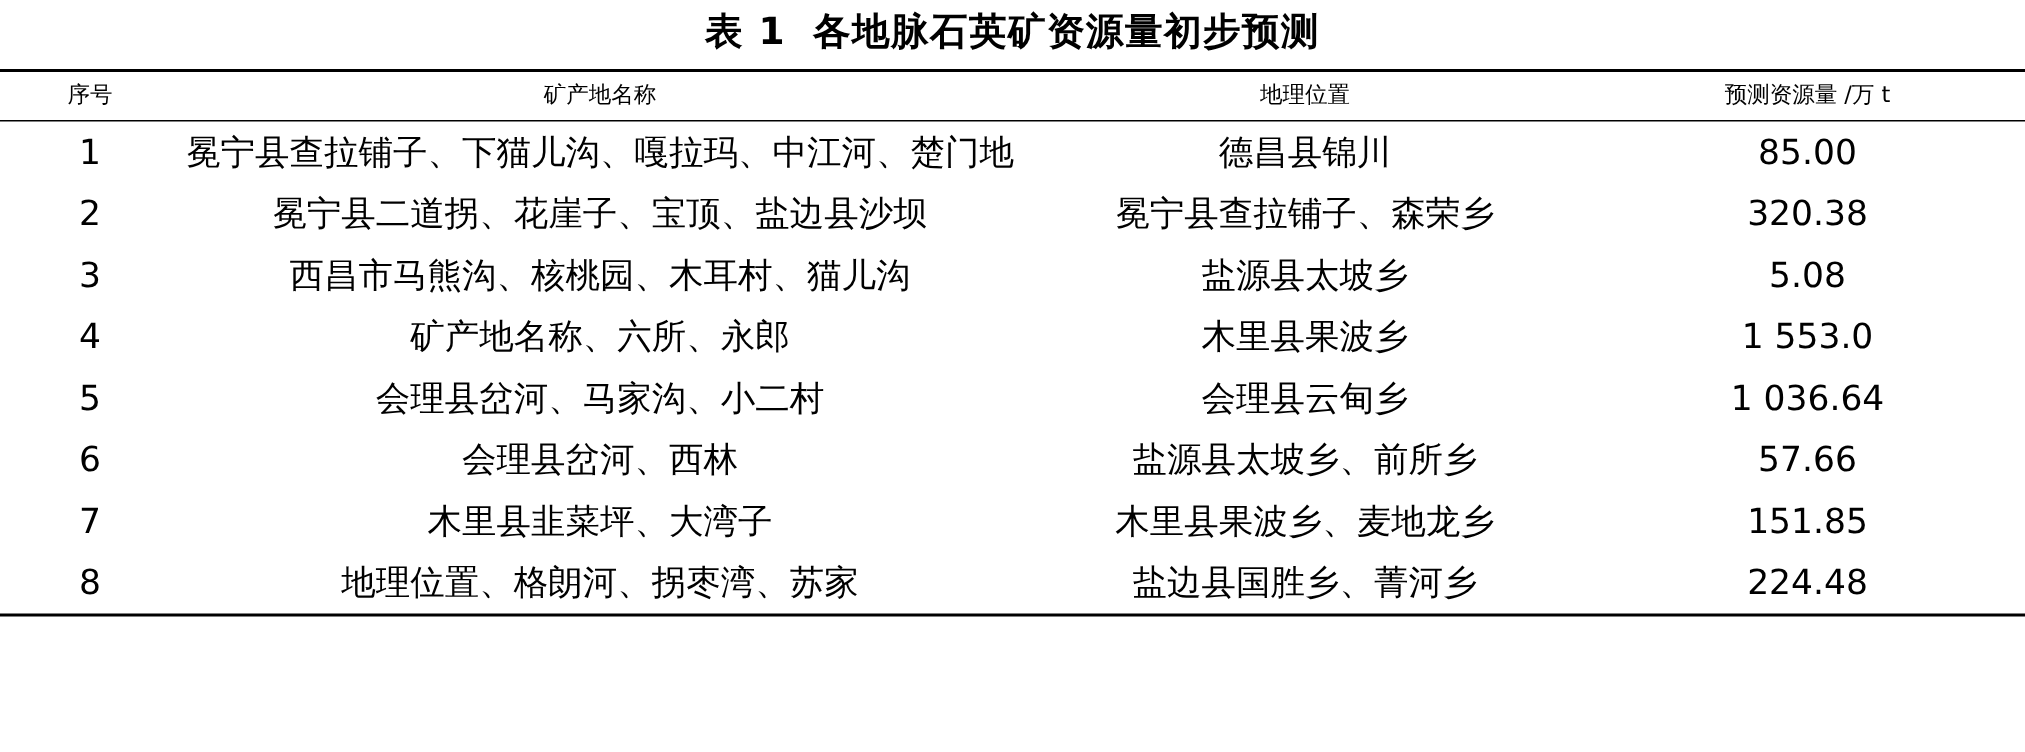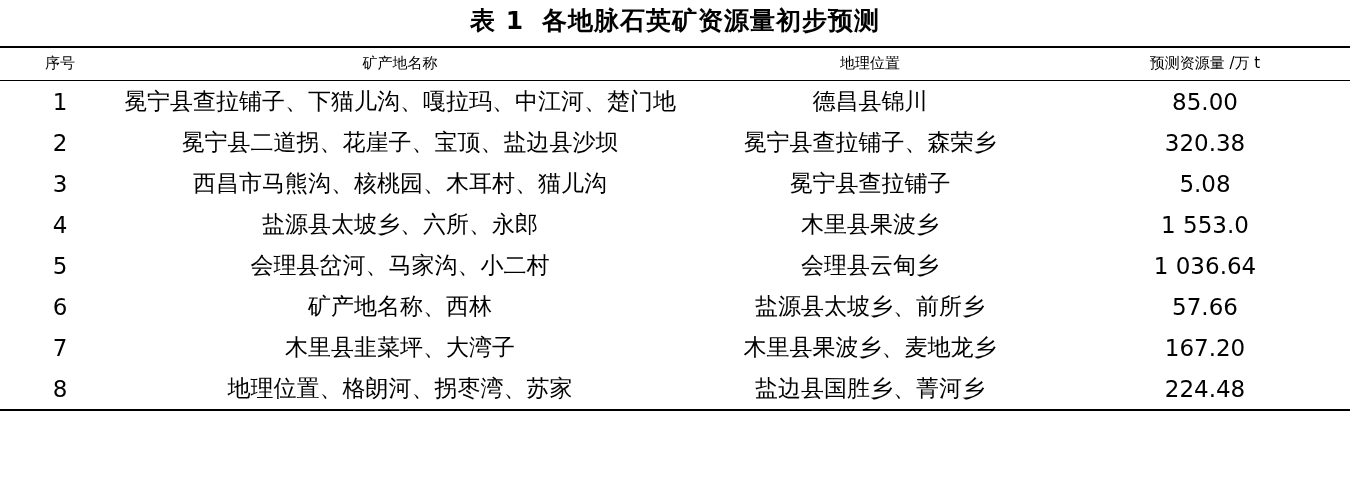--- a/index.html
+++ b/index.html
@@ -108,46 +108,46 @@
       </tr>
       <tr>
         <td class="col-idx">2</td>
         <td class="col-name">冕宁县二道拐、花崖子、宝顶、盐边县沙坝</td>
         <td class="col-loc">冕宁县查拉铺子、森荣乡</td>
         <td class="col-val">320.38</td>
       </tr>
       <tr>
         <td class="col-idx">3</td>
         <td class="col-name">西昌市马熊沟、核桃园、木耳村、猫儿沟</td>
-        <td class="col-loc">冕宁县查拉铺子</td>
+        <td class="col-loc">盐源县太坡乡</td>
         <td class="col-val">5.08</td>
       </tr>
       <tr>
         <td class="col-idx">4</td>
-        <td class="col-name">盐源县太坡乡、六所、永郎</td>
+        <td class="col-name">矿产地名称、六所、永郎</td>
         <td class="col-loc">木里县果波乡</td>
         <td class="col-val">1 553.0</td>
       </tr>
       <tr>
         <td class="col-idx">5</td>
         <td class="col-name">会理县岔河、马家沟、小二村</td>
         <td class="col-loc">会理县云甸乡</td>
         <td class="col-val">1 036.64</td>
       </tr>
       <tr>
         <td class="col-idx">6</td>
-        <td class="col-name">矿产地名称、西林</td>
+        <td class="col-name">会理县岔河、西林</td>
         <td class="col-loc">盐源县太坡乡、前所乡</td>
         <td class="col-val">57.66</td>
       </tr>
       <tr>
         <td class="col-idx">7</td>
         <td class="col-name">木里县韭菜坪、大湾子</td>
         <td class="col-loc">木里县果波乡、麦地龙乡</td>
-        <td class="col-val">167.20</td>
+        <td class="col-val">151.85</td>
       </tr>
       <tr>
         <td class="col-idx">8</td>
         <td class="col-name">地理位置、格朗河、拐枣湾、苏家</td>
         <td class="col-loc">盐边县国胜乡、菁河乡</td>
         <td class="col-val">224.48</td>
       </tr>
       <tr class="hr-line">
         <td class="rule-bottom"></td>
         <td class="rule-bottom"></td>

